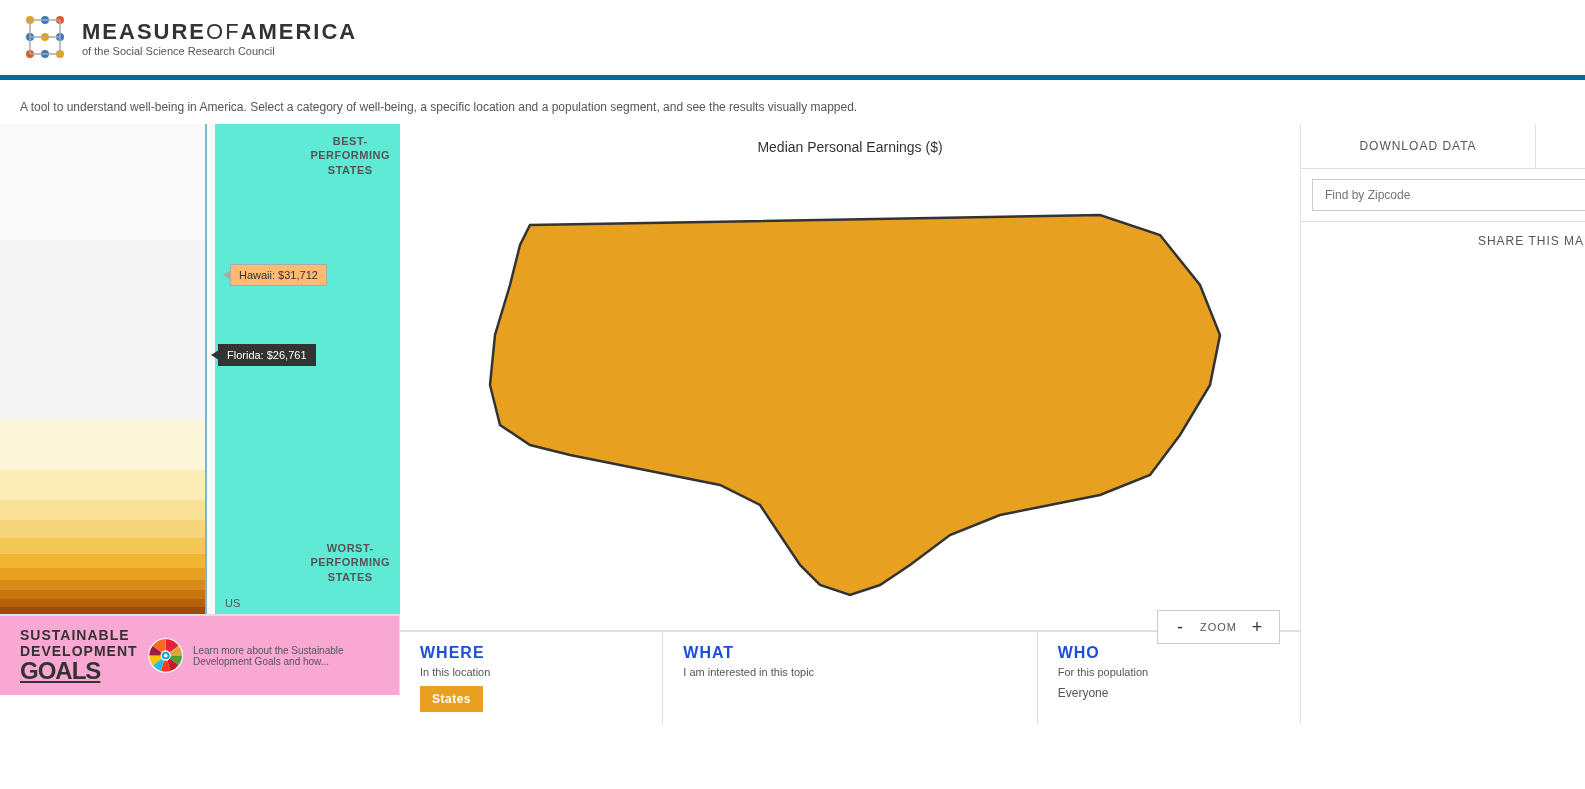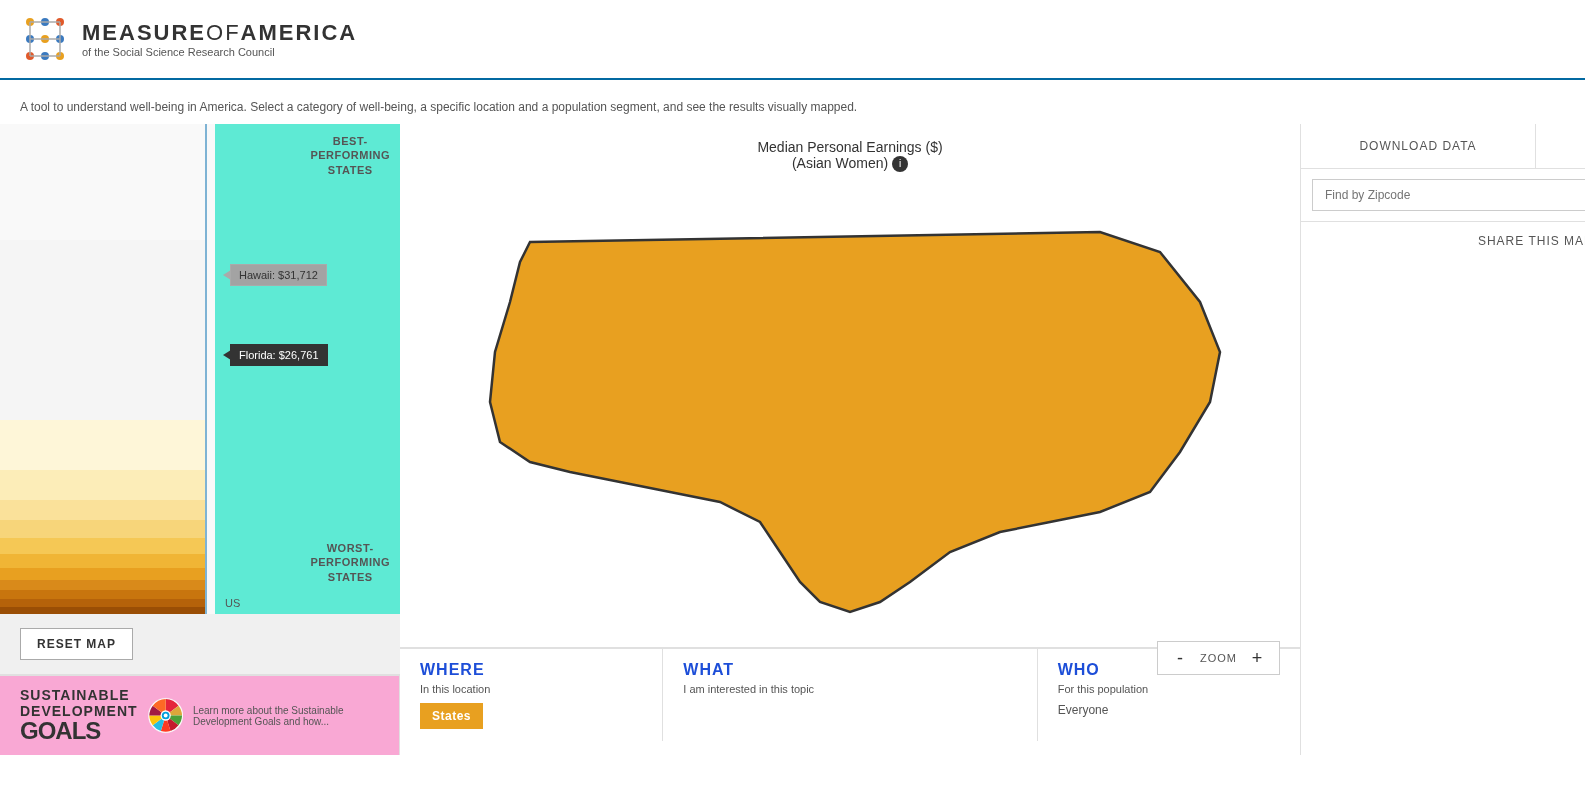--- a/index.html
+++ b/index.html
@@ -4,21 +4,21 @@
   <style>
     * { box-sizing: border-box; margin: 0; padding: 0; }
     body { font-family: Arial, sans-serif; background: #fff; width: 1585px; min-height: 789px; overflow-x: hidden; }
 
     
     .header {
       display: flex;
       align-items: center;
       justify-content: space-between;
       padding: 10px 20px;
-      border-bottom: 2px solid #0369a1;
+      border-bottom: 5px solid #0369a1;
       height: 80px;
     }
     .logo-area {
       display: flex;
       align-items: center;
       gap: 12px;
     }
     .logo-icon {
       width: 50px;
       height: 55px;
@@ -143,41 +143,41 @@
       position: absolute;
       bottom: 5px;
       left: 10px;
       font-size: 11px;
       color: #555;
     }
     .tooltip-hawaii {
       position: absolute;
       top: 140px;
       left: 230px;
-      background: #a3a3a3;
+      background: #fdba74;
       border: 1px solid #aaa;
       padding: 4px 8px;
       font-size: 11px;
       color: #333;
       white-space: nowrap;
     }
     .tooltip-hawaii::before {
       content: '';
       position: absolute;
       left: -8px;
       top: 50%;
       transform: translateY(-50%);
       border-top: 5px solid transparent;
       border-bottom: 5px solid transparent;
       border-right: 8px solid #aaa;
     }
     .tooltip-florida {
       position: absolute;
       top: 220px;
-      left: 230px;
+      left: 218px;
       background: #333;
       border: 1px solid #333;
       padding: 4px 8px;
       font-size: 11px;
       color: #fff;
       white-space: nowrap;
     }
     .tooltip-florida::before {
       content: '';
       position: absolute;
@@ -439,29 +439,26 @@
           <div class="best-label">BEST-<br>PERFORMING<br>STATES</div>
           <div class="worst-label">WORST-<br>PERFORMING<br>STATES</div>
           <div class="us-label">US</div>
         </div>
       </div>
 
       <div class="tooltip-hawaii">Hawaii: $31,712</div>
       <div class="tooltip-florida">Florida: $26,761</div>
     </div>
 
-    <div class="reset-area">
-      <button class="reset-btn">RESET MAP</button>
-    </div>
 
     <div class="bottom-sdg" style="display:flex; align-items:center; gap:10px; padding:12px 20px; border-top:2px solid #e0e0e0;">
       <div>
         <div style="font-size:14px; font-weight:bold; letter-spacing:1px; color:#333; line-height:1.1;">SUSTAINABLE</div>
         <div style="font-size:14px; font-weight:bold; letter-spacing:1px; color:#333; line-height:1.1;">DEVELOPMENT</div>
-        <div style="font-size:24px; font-weight:900; color:#333; letter-spacing:-1px; line-height:1;">GOALS</div>
+        <div style="font-size:24px; font-weight:900; color:#333; letter-spacing:-1px; line-height:1;text-decoration:underline;">GOALS</div>
       </div>
 
       <svg width="55" height="55" viewBox="0 0 55 55">
         <circle cx="27.5" cy="27.5" r="27" fill="#fff" stroke="#eee" stroke-width="0.5"></circle>
 
         <path d="M27.5,27.5 L27.5,2 A25.5,25.5 0 0,1 47.5,12.5 Z" fill="#e5243b"></path>
         <path d="M27.5,27.5 L47.5,12.5 A25.5,25.5 0 0,1 53,27.5 Z" fill="#dda63a"></path>
         <path d="M27.5,27.5 L53,27.5 A25.5,25.5 0 0,1 47.5,42.5 Z" fill="#4c9f38"></path>
         <path d="M27.5,27.5 L47.5,42.5 A25.5,25.5 0 0,1 35,51.5 Z" fill="#c5192d"></path>
         <path d="M27.5,27.5 L35,51.5 A25.5,25.5 0 0,1 20,51.5 Z" fill="#ff3a21"></path>
@@ -473,24 +470,20 @@
         <circle cx="27.5" cy="27.5" r="6" fill="#009edb"></circle>
         <circle cx="27.5" cy="27.5" r="3" fill="#fff"></circle>
       </svg>
       <div style="font-size:10px; color:#555;">Learn more about the Sustainable Development Goals and how...</div>
     </div>
   </div>
 
   <div class="map-area">
     <div class="map-title">
       <div>Median Personal Earnings ($)</div>
-      <div>
-        <span>(Asian Women)</span>
-        <span class="info-icon">i</span>
-      </div>
     </div>
 
     <div class="map-svg-container">
       <svg width="900" height="430" viewBox="0 0 900 430" xmlns="http://www.w3.org/2000/svg">
 
         <path d="M 130,40 
                  L 700,30 
                  L 760,50
                  L 800,100
                  L 820,150

